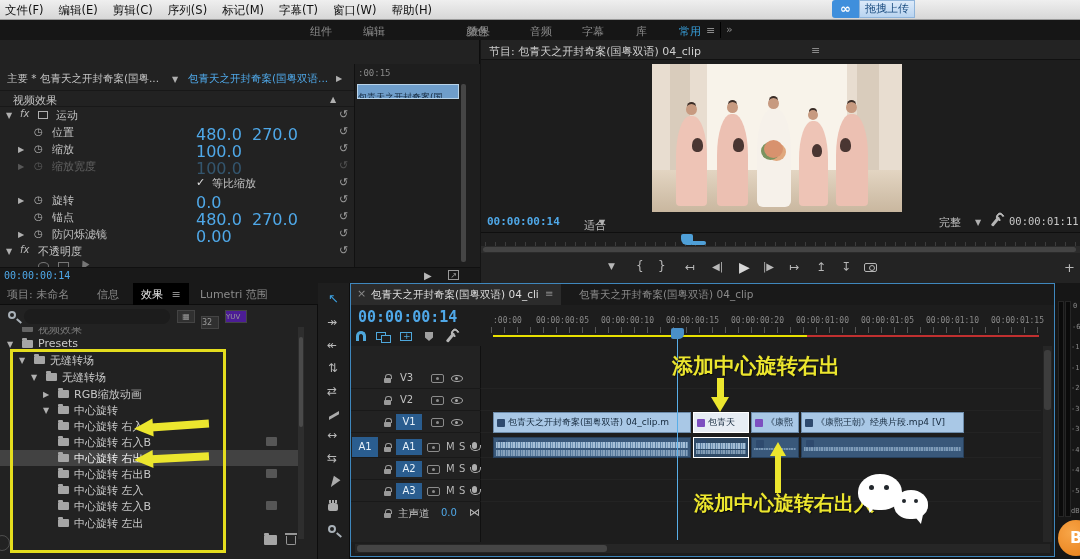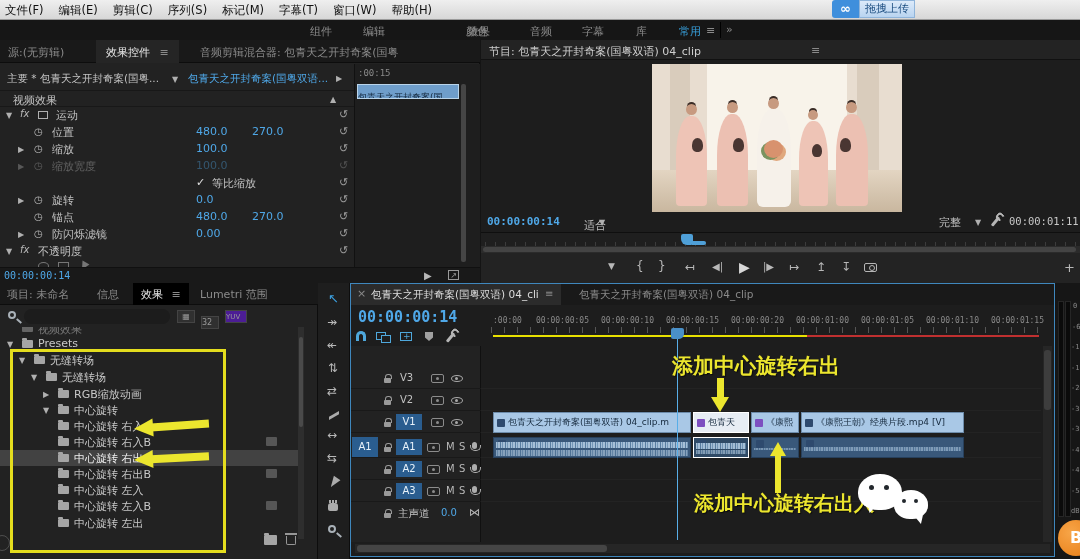--- a/index.html
+++ b/index.html
@@ -4,21 +4,21 @@
 <style>
   *{margin:0;padding:0;box-sizing:border-box;}
   html,body{width:1080px;height:559px;overflow:hidden;background:#141414;
     font-family:"DejaVu Sans","Liberation Sans",sans-serif;-webkit-font-smoothing:antialiased;}
   .abs{position:absolute;}
   .panel{position:absolute;background:#232323;}
   .tc{font-family:"DejaVu Sans Mono","Liberation Mono",monospace;}
   .blue{color:#4fa8e8;}
   .dim{color:#8a8a8a;}
   .lab{color:#c2c2c2;font-size:11px;white-space:nowrap;}
-  .val{color:#4fa8e8;font-size:11px;}
+  .val{color:#4fa8e8;font-size:16px;}
   .ic{color:#b8b8b8;font-size:10px;line-height:1;}
   .tabtext{font-size:11px;white-space:nowrap;}
   
   .lock{width:7px;height:5px;background:#9a9a9a;border-radius:1px;position:absolute;}
   .lock::before{content:'';position:absolute;top:-4px;left:1px;width:5px;height:4px;border:1px solid #9a9a9a;border-bottom:none;border-radius:3px 3px 0 0;}
   .eye{width:12px;height:7px;border:1px solid #a8a8a8;border-radius:50%;position:absolute;}
   .eye::after{content:'';position:absolute;left:3px;top:1px;width:3px;height:3px;border-radius:50%;background:#a8a8a8;}
   .tgt{width:13px;height:9px;border:1px solid #8c8c8c;border-radius:2px;position:absolute;}
   .tgt::after{content:'';position:absolute;left:4px;top:2px;width:3px;height:3px;background:#8c8c8c;border-radius:50%;}
   .mic{width:5px;height:7px;background:#adadad;border-radius:2.5px;position:absolute;}
@@ -90,28 +90,20 @@
   <span class="abs tabtext dim" style="left:582px;top:4px;">字幕</span>
   <span class="abs tabtext dim" style="left:636px;top:4px;">库</span>
   <span class="abs tabtext" style="left:679px;top:4px;color:#38a3e0;">常用</span>
   <span class="abs tabtext dim" style="left:706px;top:4px;">≡</span>
   <span class="abs" style="left:720px;top:2px;width:1px;height:16px;background:#000;"></span>
   <span class="abs tabtext dim" style="left:726px;top:3px;">»</span>
 </div>
 
 <div class="panel" style="left:0;top:40px;width:480px;height:243px;background:#222;border-right:1px solid #0d0d0d;">
 
-  <div class="abs" style="left:0;top:0;width:480px;height:23px;background:#191919;border-bottom:1px solid #0d0d0d;">
-    <span class="abs tabtext dim" style="left:8px;top:5px;">源:(无剪辑)</span>
-    <div class="abs" style="left:96px;top:0;height:23px;padding:5px 10px 0 10px;background:#252525;color:#e8e8e8;font-size:11px;white-space:nowrap;">
-      <span>效果控件</span>
-      <span class="dim" style="margin-left:6px;">≡</span>
-    </div>
-    <span class="abs tabtext dim" style="left:200px;top:5px;max-width:278px;overflow:hidden;display:inline-block;">音频剪辑混合器: 包青天之开封奇案(国粤</span>
-  </div>
 
   <div class="abs" style="left:0;top:30px;width:354px;height:18px;">
     <span class="abs lab" style="left:7px;top:2px;max-width:162px;overflow:hidden;display:inline-block;font-size:10.5px;">主要 * 包青天之开封奇案(国粤...</span>
     <span class="abs trirow" style="left:172px;top:5px;">▼</span>
     <span class="abs val" style="left:188px;top:2px;max-width:142px;overflow:hidden;display:inline-block;font-size:10.5px;">包青天之开封奇案(国粤双语...</span>
     <span class="abs trirow" style="left:336px;top:4px;">▶</span>
   </div>
 
   <div class="abs" style="left:0;top:50px;width:354px;height:17px;border-top:1px solid #181818;border-bottom:1px solid #181818;">
     <span class="abs lab" style="left:13px;top:2px;">视频效果</span>

